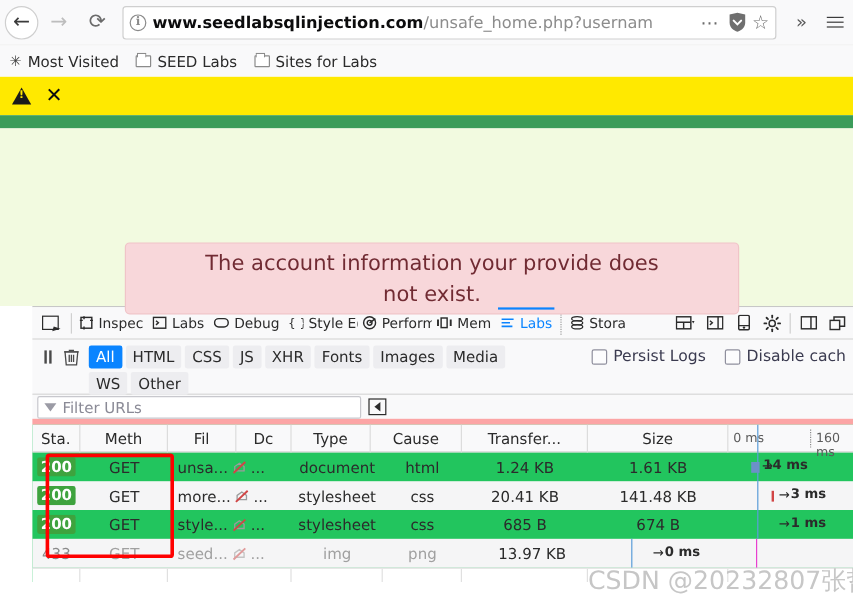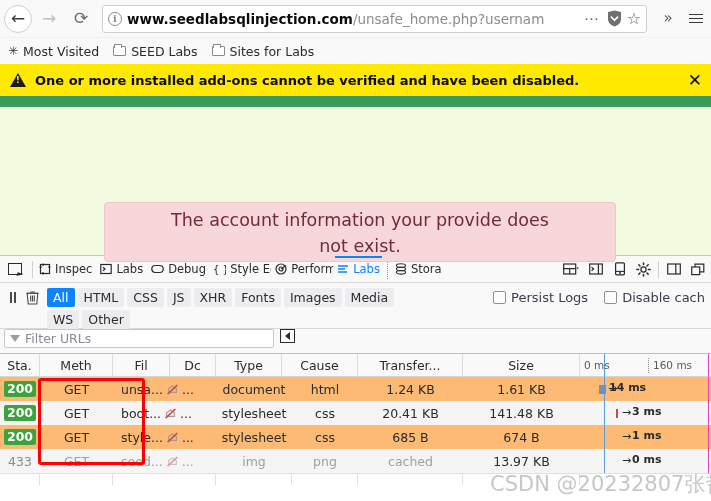--- a/index.html
+++ b/index.html
@@ -75,21 +75,21 @@
   .page { height: 148px; background: #f2fae0; position: relative; }
   .alert-box {
     position: absolute; left: 104px; top: 95px; width: 512px; height: 60px;
     background: #f8d7da; border: 1px solid #f0c4c8; border-radius: 4px;
     display: flex; flex-direction: column; align-items: center; justify-content: center;
     padding-top: 3px;
   }
   .alert-box span { display:block; font-size: 17.5px; color: #712b33; line-height: 1.45; text-align:center; }
 
   
-  .dt { background: #f9f9fa; border-top: 1px solid #c7c7c7; }
+  .dt { background: #f9f9fa; border-top: 1px solid #c7c7c7; margin-left: 27px; }
   .dt-toolbar { height: 27px; display: flex; align-items: center;
     border-bottom: 1px solid #d7d7d7; background:#f9f9fa; }
   .picker { width: 30px; display:flex; align-items:center; justify-content:center; }
   .pick-ico { width: 14px; height: 12px; border: 1.5px solid #2b2b2b; position: relative; }
   .pick-ico::after { content:""; position:absolute; right:-2px; bottom:-3px;
     border-left: 6px solid #2b2b2b; border-bottom: 4px solid transparent; border-top: 0px solid transparent;
     transform: rotate(18deg); }
   .vsep { width: 1px; height: 17px; background: #d0d0d0; margin: 0 2px; }
   .dt-tab { display: flex; align-items: center; gap: 4px; padding: 0 4px; height: 27px;
     font-size: 11.5px; color: #2b2b2b; white-space: nowrap; overflow: hidden; position: relative;
@@ -108,34 +108,34 @@
   .pause-ico i { width: 2px; height: 11px; background: #4a4a4a; display:block; }
   .trash { padding: 4px 8px 0 6px; }
   .chips { display: flex; flex-wrap: wrap; gap: 3px 3px; width: 365px; padding-top: 2px;}
   .chip { font-size: 12.5px; padding: 2px 6px; border-radius: 2px; background: #ededf0; color: #2b2b2b; }
   .chip.on { background: #0a84ff; color: #fff; }
   .checks { margin-left: auto; display: flex; gap: 16px; padding-top: 4px; padding-right: 2px; white-space: nowrap; text-align: right; }
   .ck { display: flex; align-items: center; gap: 5px; font-size: 13px; color: #3b3b50; }
   .ck .box { width: 13px; height: 13px; border: 1.3px solid #8f8f9d; border-radius: 2px; background: #fcfcfd; }
 
   
-  .dt-urlrow { height: 25px; display: flex; gap: 6px; padding: 0 4px;
-    border-bottom: 1px solid #fca5a5; }
+  .dt-urlrow { height: 25px; display: flex; align-items: center; gap: 6px; padding: 0 4px;
+    border-bottom: 5px solid #fca5a5; }
   .filter-input { width: 270px; height: 19px; border: 1px solid #c8c8cd; border-radius: 2px;
     background: #fff; display: flex; align-items: center; gap: 5px; padding: 0 5px; }
   .funnel { width: 0; height: 0; border-left: 5px solid transparent; border-right: 5px solid transparent;
     border-top: 7px solid #9b9ba5; }
   .filter-ph { font-size: 12.5px; color: #8a8a96; }
   .collapse-btn { width: 15px; height: 14px; border: 1.5px solid #2b2b2b; display:flex;
     align-items:center; justify-content:center; }
   .collapse-btn i { width:0; height:0; border-top:4px solid transparent; border-bottom:4px solid transparent;
     border-right:5px solid #2b2b2b; }
 
   
-  .net-table { position: relative; background: #fdba74; }
+  .net-table { position: relative; background: #22c55e; }
   .thead { height: 23px; display: flex; align-items: center; background: #f9f9fa;
     border-bottom: 1px solid #d7d7d7; font-size: 12.5px; color: #2b2b2b; }
   .th { text-align: center; border-right: 1px solid #dcdcdc; overflow: hidden; white-space: nowrap;
     line-height: 23px; height: 23px; }
   .row { height: 24px; display: flex; align-items: center; font-size: 12.5px; color: #2b2b2b; }
   .row.alt { background: #f5f5f6; }
   .row.cached { color: #a0a0a0; }
   .cell { text-align: center; white-space: nowrap; overflow: hidden; }
   .status-badge { display:inline-block; min-width: 28px; padding: 0 3px; background: #3ea33e;
     color: #fff; font-weight: bold; font-size: 12.5px; border-radius: 2px; line-height: 16px; }
@@ -202,21 +202,20 @@
       <span>SEED Labs</span>
     </div>
     <div class="bm">
       <span class="folder"></span>
       <span>Sites for Labs</span>
     </div>
   </div>
 
   <div class="notif">
     <div class="warn-tri"></div>
-    <div class="notif-text">One or more installed add-ons cannot be verified and have been disabled.</div>
     <div class="notif-close">✕</div>
   </div>
 
   <div class="green-bar"></div>
   <div class="page">
     <div class="alert-box">
       <span>The account information your provide does</span>
       <span>not exist.</span>
     </div>
   </div>
@@ -255,20 +254,27 @@
           </svg>
         <span>Style Ed</span>
       </div>
       <div class="dt-tab">
         <svg width="12" height="12" viewBox="0 0 12 12">
             <circle cx="6" cy="6" r="5" fill="none" stroke="#2b2b2b" stroke-width="1.2"></circle>
             <circle cx="6" cy="6" r="2" fill="none" stroke="#2b2b2b" stroke-width="1.2"></circle>
             <path d="M6 6 L10.8 2.5" stroke="#2b2b2b" stroke-width="1.2"></path>
           </svg>
         <span>Perform</span>
+      </div>
+      <div class="dt-tab">
+        <svg width="13" height="12" viewBox="0 0 13 12">
+            <rect x="3.6" y="2" width="5" height="8" fill="none" stroke="#2b2b2b" stroke-width="1.2"></rect>
+            <path d="M1 3.3 V8.7 M11.6 3.3 V8.7" stroke="#2b2b2b" stroke-width="1.6"></path>
+          </svg>
+        <span>Mem</span>
       </div>
       <div class="dt-tab active">
         <svg width="12" height="12" viewBox="0 0 12 12">
             <path d="M1 3 H11 M1 6 H8 M1 9 H10" stroke="#0a84ff" stroke-width="1.3"></path>
           </svg>
         <span>Labs</span>
       </div>
       <div class="dt-dotted"></div>
       <div class="dt-tab">
         <svg width="12" height="12" viewBox="0 0 12 12">
@@ -421,21 +427,21 @@
           <span class="wf-time" style="left:29px">14 ms</span>
 
           <span style="position:absolute;left:28px;top:5px;font-size:11px;">→</span>
         </div>
       </div>
 
       <div class="row alt">
         <div class="cell" style="width:40px"><span class="status-badge">200</span></div>
         <div class="cell" style="width:73px">GET</div>
         <div class="cell file-cell" style="width:103px">
-          <span>boot...</span>
+          <span>more...</span>
           <span class="blocked-ico">
               <svg width="13" height="13" viewBox="0 0 13 13">
                 <path d="M2.6 9.4 V5.8 L6.5 3 L10.4 5.8 V9.4 Z" fill="none" stroke="#9b9b9b" stroke-width="1.1"></path>
                 <path d="M1.6 11.2 L11.4 2" stroke="#d14545" stroke-width="1.6"></path>
               </svg>
             </span>
           <span>...</span>
         </div>
         <div class="cell" style="width:76px">stylesheet</div>
         <div class="cell" style="width:66px">css</div>
@@ -483,21 +489,20 @@
           <span class="blocked-ico">
               <svg width="13" height="13" viewBox="0 0 13 13">
                 <path d="M2.6 9.4 V5.8 L6.5 3 L10.4 5.8 V9.4 Z" fill="none" stroke="#c3c3c3" stroke-width="1.1"></path>
                 <path d="M1.6 11.2 L11.4 2" stroke="#e09a9a" stroke-width="1.6"></path>
               </svg>
             </span>
           <span>...</span>
         </div>
         <div class="cell" style="width:76px">img</div>
         <div class="cell" style="width:66px">png</div>
-        <div class="cell" style="width:105px">cached</div>
         <div class="cell" style="width:117px;color:#2b2b2b">13.97 KB</div>
         <div class="wf-cell">
           <span class="vline-blue" style="left:24px"></span>
           <span class="vline-pink" style="left:128px"></span>
           <span style="position:absolute;left:42px;top:5px;font-size:11px;color:#2b2b2b">→</span>
           <span class="wf-time" style="left:52px">0 ms</span>
         </div>
       </div>
 
       <div class="status-strip">

